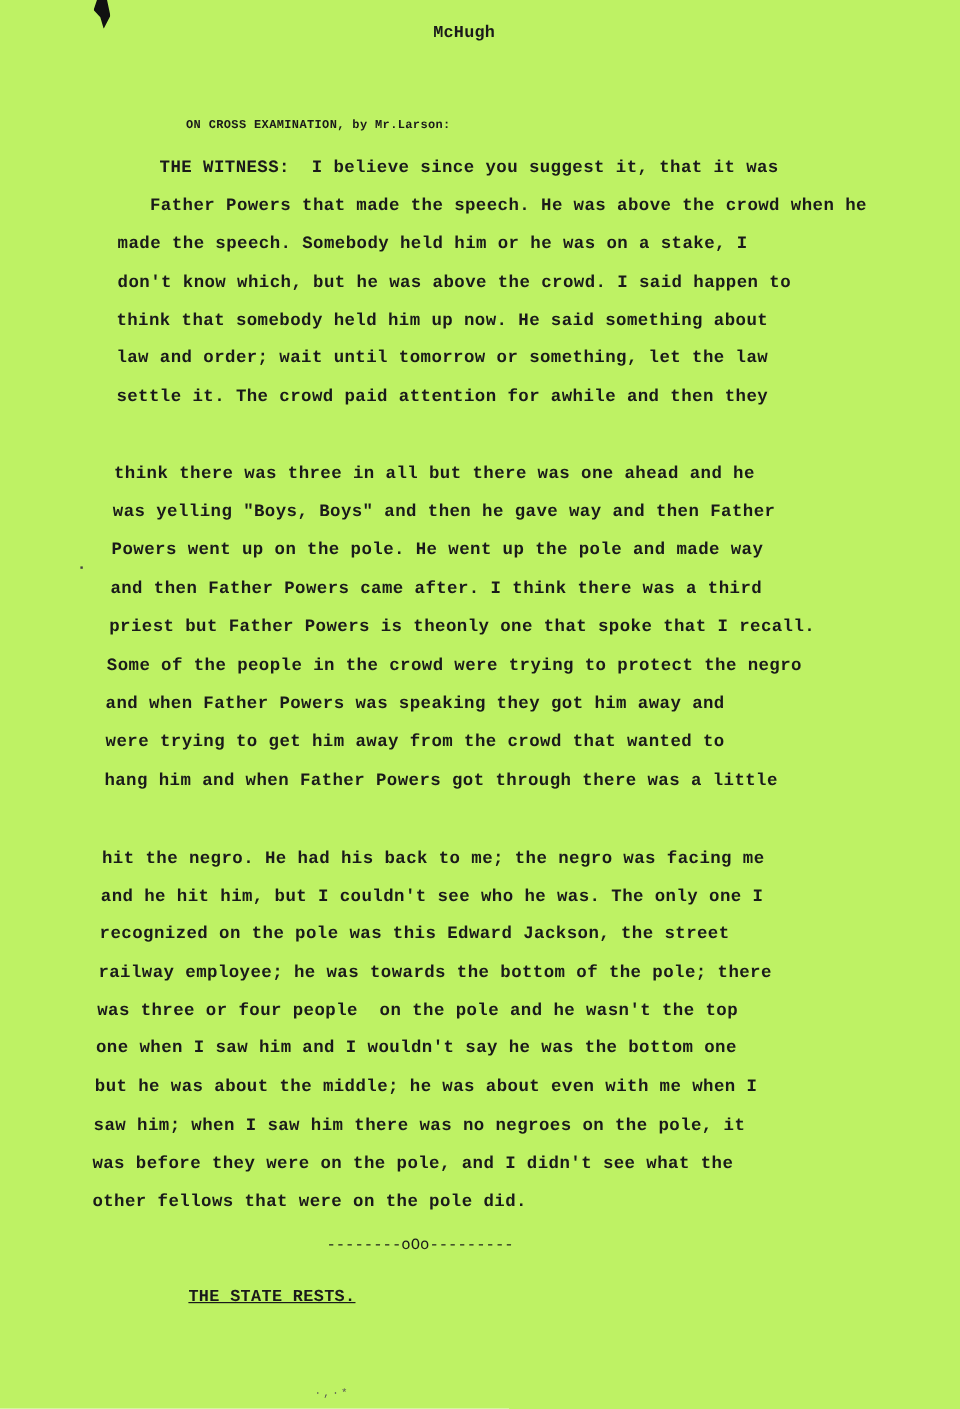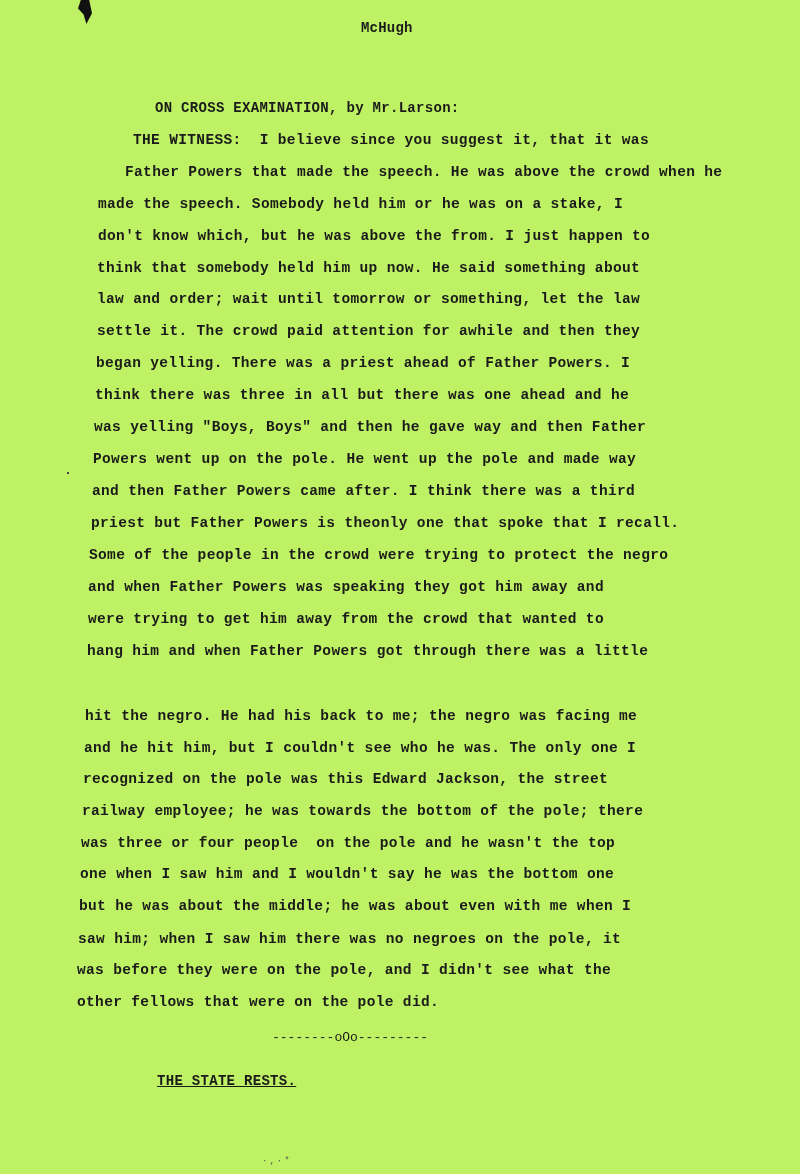--- a/index.html
+++ b/index.html
@@ -34,21 +34,21 @@
       left: 361px;
       top: 20px;
       font-size: 14px;
       font-weight: bold;
       letter-spacing: 0.2px;
     }
     .section-heading {
       position: absolute;
       left: 155px;
       top: 100px;
-      font-size: 14px;
+      font-size: 10px;
       font-weight: bold;
       letter-spacing: 0.3px;
     }
     .line {
       position: absolute;
       font-size: 14.5px;
       font-weight: bold;
       white-space: pre;
       letter-spacing: 0.35px;
     }
@@ -99,25 +99,24 @@
   <div class="corner-mark"></div>
   <div class="stray-dot" style="left:67px;top:472px;"></div>
 
   <div class="header-name">McHugh</div>
 
   <div class="section-heading">ON CROSS EXAMINATION, by Mr.Larson:</div>
 
   <div class="line" style="left:133px;top:132px;">THE WITNESS:  I believe since you suggest it, that it was</div>
   <div class="line" style="left:99px;top:164px;margin-left:26px;">Father Powers that made the speech. He was above the crowd when he</div>
   <div class="line" style="left:98px;top:196px;">made the speech. Somebody held him or he was on a stake, I</div>
-  <div class="line" style="left:98px;top:228px;">don't know which, but he was above the from. I just happen to</div>
+  <div class="line" style="left:98px;top:228px;">don't know which, but he was above the crowd. I said happen to</div>
   <div class="line" style="left:97px;top:260px;">think that somebody held him up now. He said something about</div>
   <div class="line" style="left:97px;top:291px;">law and order; wait until tomorrow or something, let the law</div>
   <div class="line" style="left:97px;top:323px;">settle it. The crowd paid attention for awhile and then they</div>
-  <div class="line" style="left:96px;top:355px;">began yelling. There was a priest ahead of Father Powers. I</div>
   <div class="line" style="left:95px;top:387px;">think there was three in all but there was one ahead and he</div>
   <div class="line" style="left:94px;top:419px;">was yelling "Boys, Boys" and then he gave way and then Father</div>
   <div class="line" style="left:93px;top:451px;">Powers went up on the pole. He went up the pole and made way</div>
   <div class="line" style="left:92px;top:483px;">and then Father Powers came after. I think there was a third</div>
   <div class="line" style="left:91px;top:515px;">priest but Father Powers is theonly one that spoke that I recall.</div>
   <div class="line" style="left:89px;top:547px;">Some of the people in the crowd were trying to protect the negro</div>
   <div class="line" style="left:88px;top:579px;">and when Father Powers was speaking they got him away and</div>
   <div class="line" style="left:88px;top:611px;">were trying to get him away from the crowd that wanted to</div>
   <div class="line" style="left:87px;top:643px;">hang him and when Father Powers got through there was a little</div>
   <div class="line" style="left:85px;top:708px;">hit the negro. He had his back to me; the negro was facing me</div>

